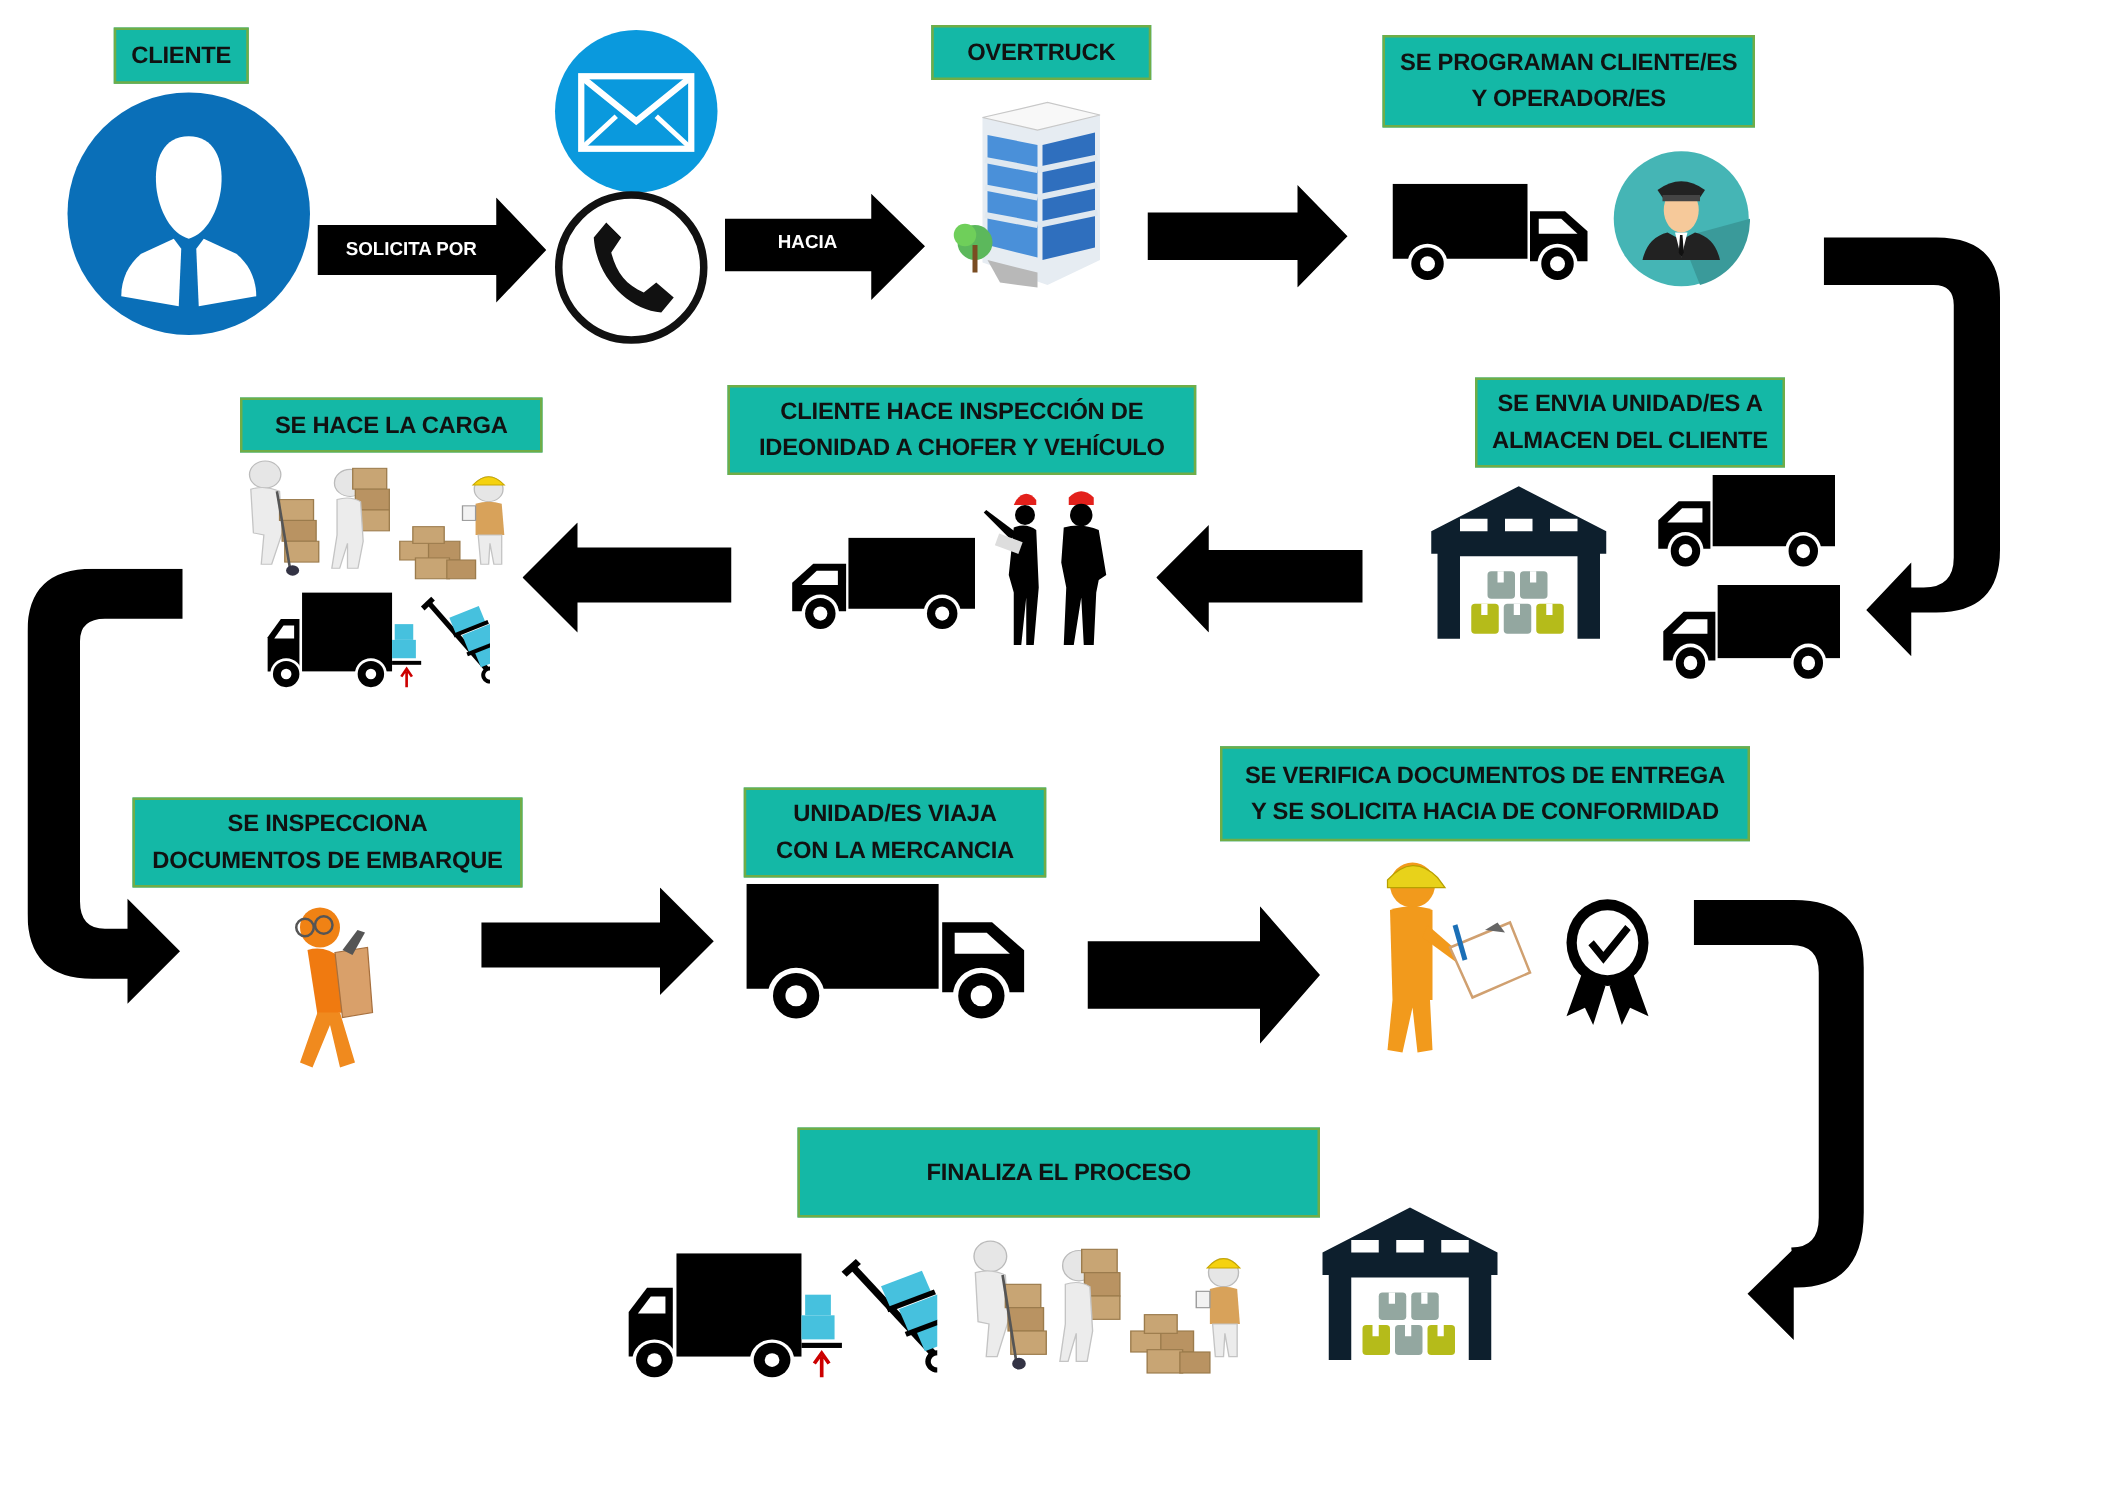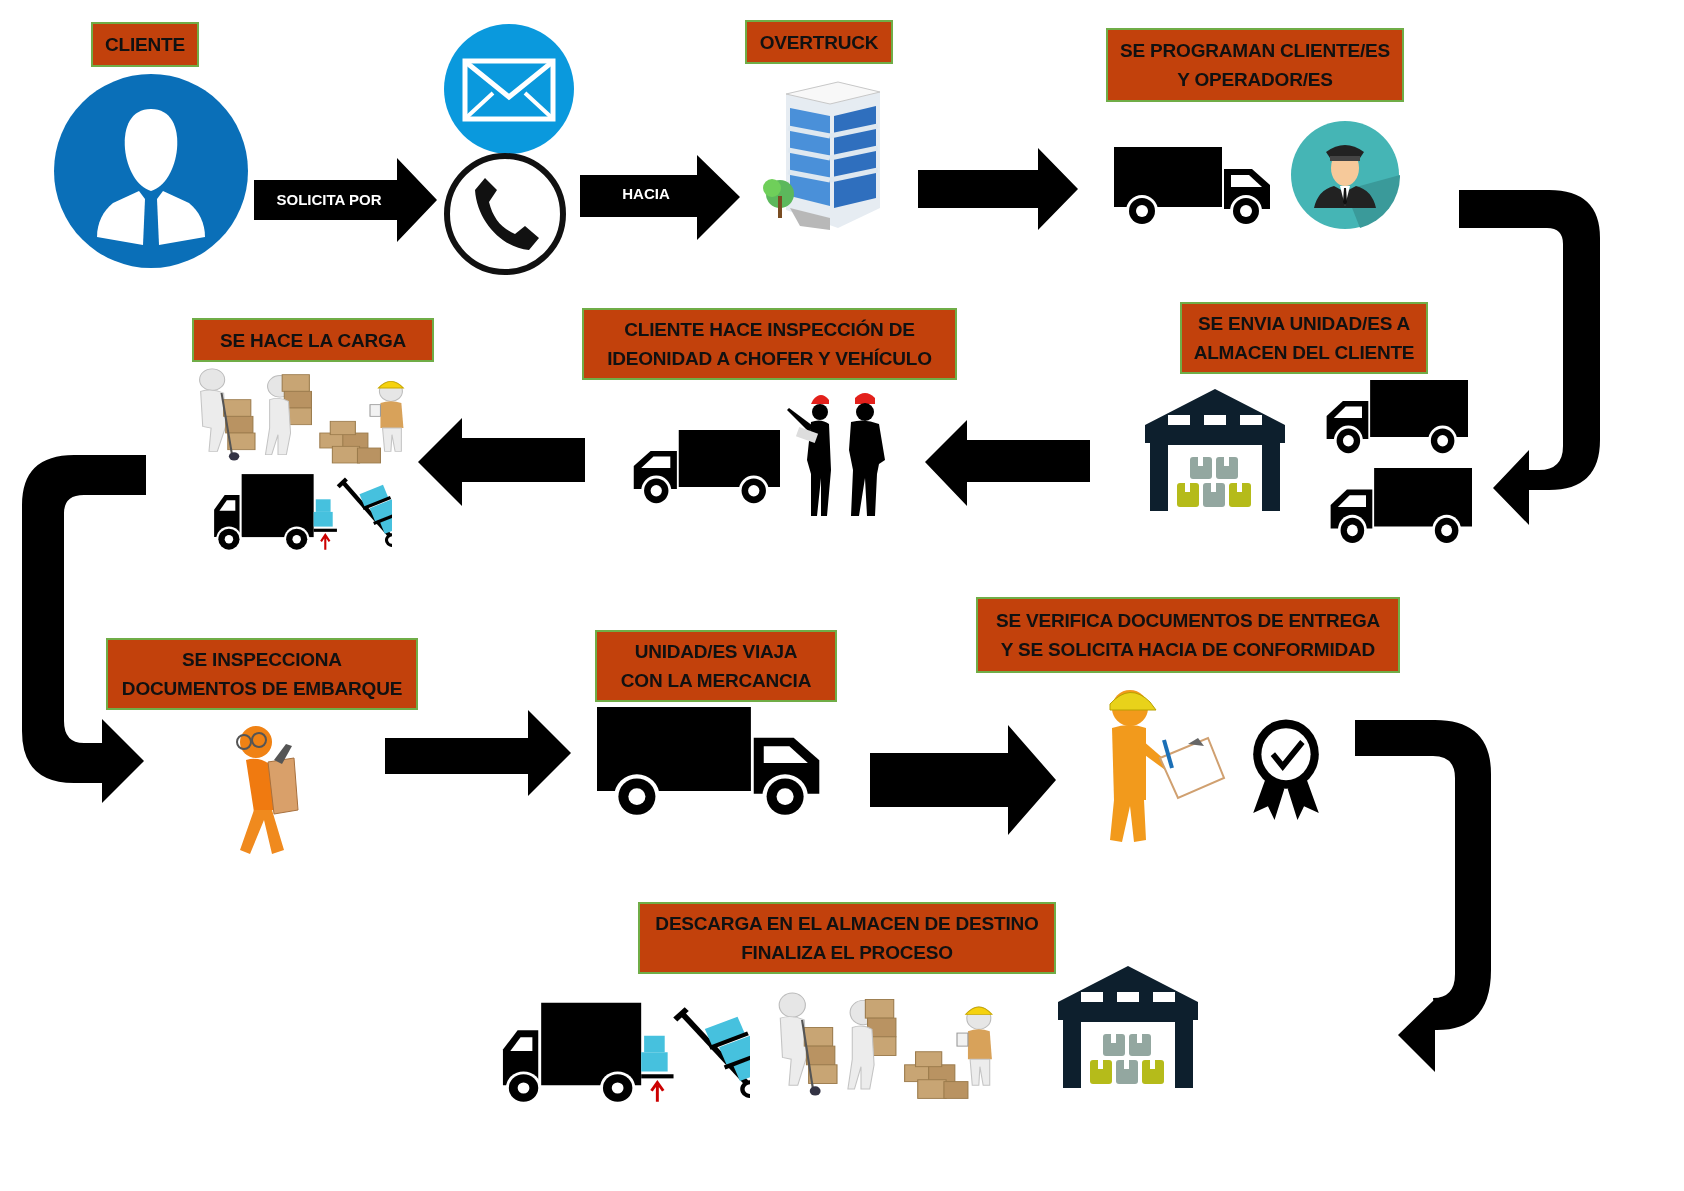--- a/index.html
+++ b/index.html
@@ -1,17 +1,17 @@
 <!DOCTYPE html>
 <html><head>
 <meta charset="utf-8">
 <style>
   html,body{margin:0;padding:0;background:#ffffff;}
   body{width:1684px;height:1191px;position:relative;overflow:hidden;font-family:"Liberation Sans","DejaVu Sans",sans-serif;}
-  .box{position:absolute;border:2px solid #70ad47;background:#c2410c;display:flex;flex-direction:column;align-items:center;justify-content:center;text-align:center;font-weight:bold;font-size:19px;line-height:29px;color:#111;box-sizing:border-box;letter-spacing:-0.2px;}
+  .box{position:absolute;border:2px solid #70ad47;background:#14b8a6;display:flex;flex-direction:column;align-items:center;justify-content:center;text-align:center;font-weight:bold;font-size:19px;line-height:29px;color:#111;box-sizing:border-box;letter-spacing:-0.2px;}
   .icon{position:absolute;}
   .lbl{position:absolute;color:#fff;font-weight:bold;font-size:15px;text-align:center;}
   svg{display:block;}
 </style>
 </head>
 <body>
 
 <svg width="0" height="0" style="position:absolute">
   <defs>
     <symbol id="truck-r" viewBox="0 0 160 80">
@@ -171,21 +171,21 @@
   </svg>
 </div>
 
 <div class="icon" style="left:580px;top:155px;">
   <svg width="162" height="86" viewBox="0 0 162 86">
       <path d="M0 20 L117 20 L117 0 L160 42 L117 85 L117 62 L0 62 Z" fill="#000"></path>
     </svg>
 </div>
 <div class="lbl" style="left:590px;top:185px;width:112px;">HACIA</div>
 
-<div class="box" style="left:745px;top:20px;width:148px;height:44px;">
+<div class="box" style="left:745px;top:20px;width:176px;height:44px;">
   <span>OVERTRUCK</span>
 </div>
 <div class="icon" style="left:760px;top:78px;">
   <svg width="140" height="160" viewBox="0 0 140 160">
     <path d="M26 16 L78 4 L120 14 L120 130 L78 150 L26 132 Z" fill="#e6ecf2"></path>
     <path d="M26 16 L78 4 L120 14 L70 26 Z" fill="#f8f8f8" stroke="#c8c8c8"></path>
     <path d="M30 30 L70 38 L70 128 L30 118 Z" fill="#4a90d9"></path>
     <path d="M74 38 L116 28 L116 120 L74 130 Z" fill="#2f6fbe"></path>
     <g stroke="#dfe8f0" stroke-width="5">
       <line x1="28" y1="50" x2="70" y2="58"></line>
@@ -357,21 +357,20 @@
     </svg>
 </div>
 
 <div class="icon" style="left:1355px;top:720px;">
   <svg width="140" height="352" viewBox="0 0 140 352">
     <path d="M0 0 L80 0 Q136 0 136 54 L136 250 Q136 310 82 310 L80 310 L80 352 L43 315 L80 279 L80 298 L78 278 Q100 278 100 254 L100 58 Q100 36 78 36 L0 36 Z" fill="#000"></path>
   </svg>
 </div>
 
 <div class="box" style="left:638px;top:902px;width:418px;height:72px;">
-  <span>DESCARGA EN EL ALMACEN DE DESTINO</span>
   <span>FINALIZA EL PROCESO</span>
 </div>
 <div class="icon" style="left:500px;top:1000px;">
   <svg width="250" height="110" viewBox="0 0 170 80" preserveAspectRatio="none">
       <use href="#loading"></use>
     </svg>
 </div>
 <div class="icon" style="left:765px;top:992px;">
   <svg width="240" height="112" viewBox="0 0 220 120" preserveAspectRatio="none">
       <use href="#workers"></use>

